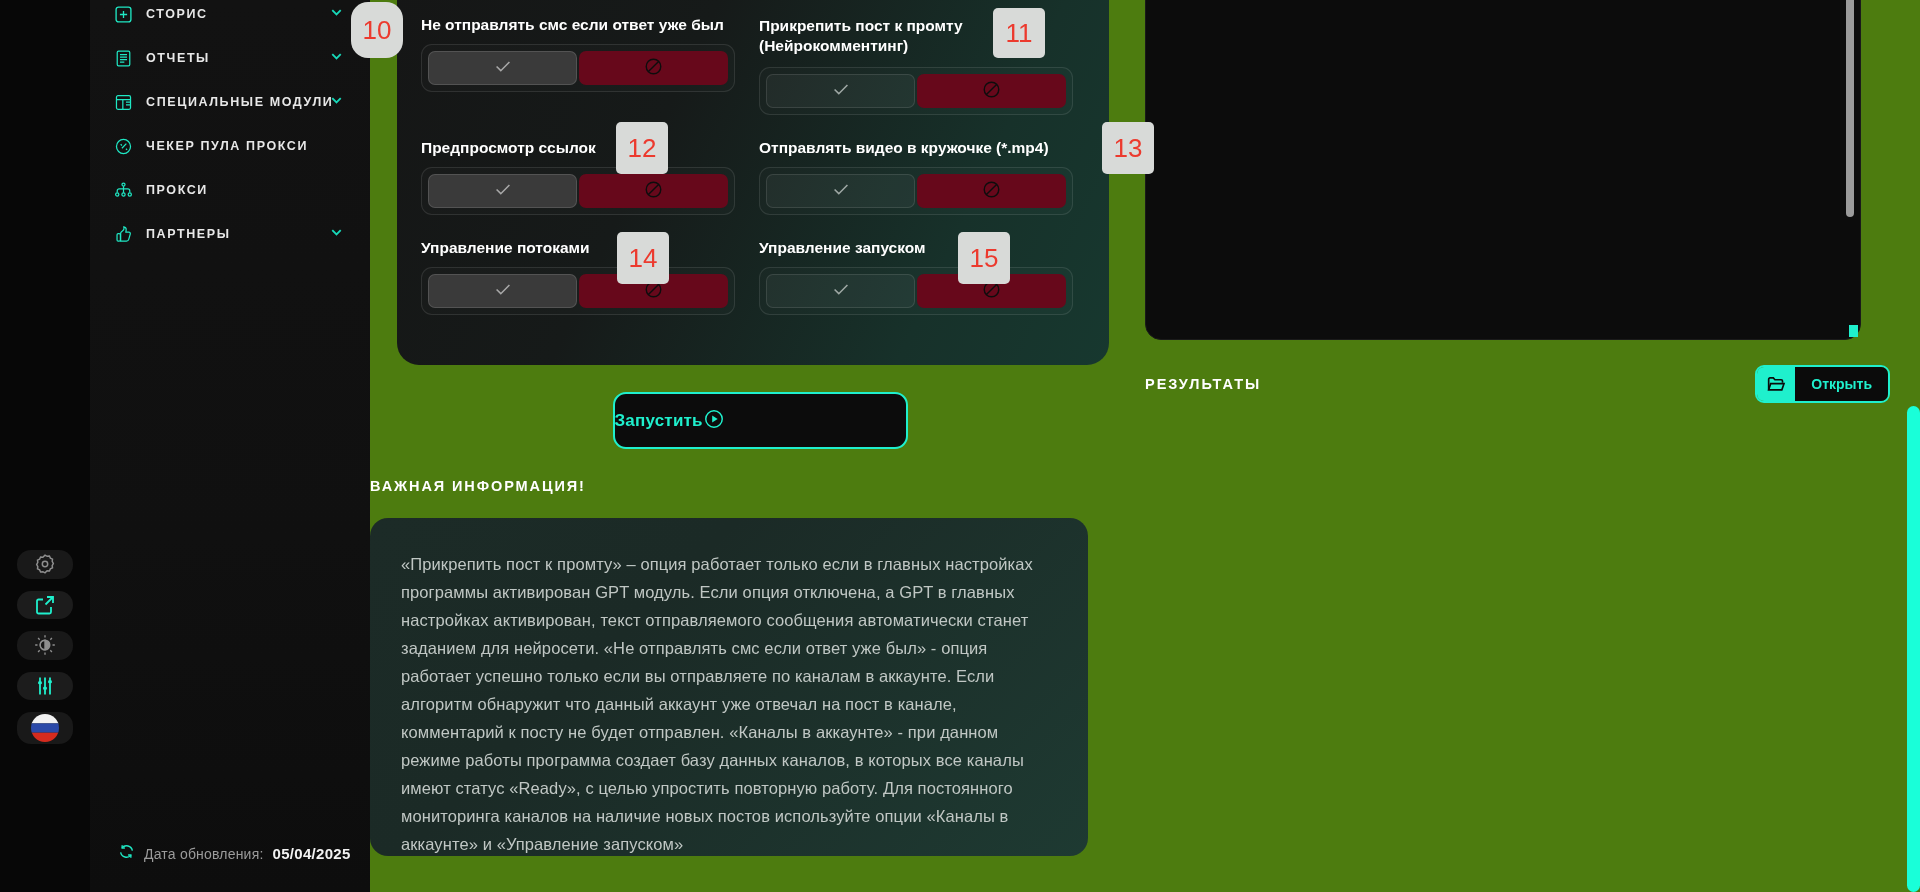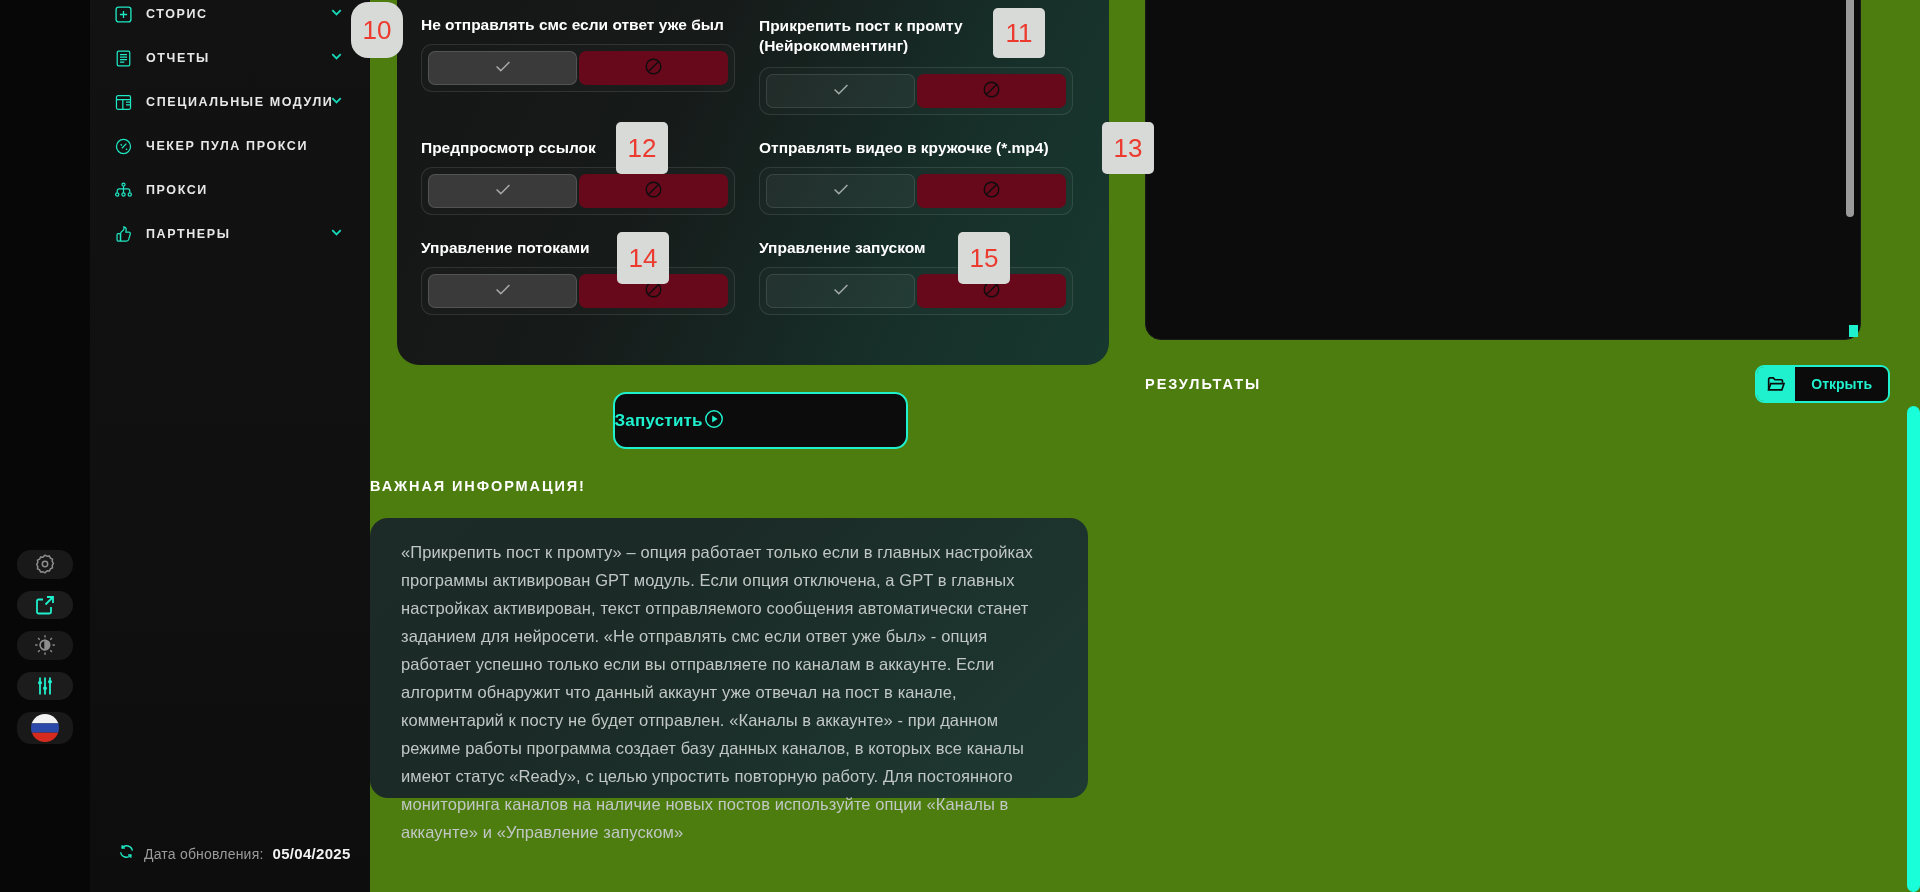--- a/index.html
+++ b/index.html
@@ -93,24 +93,24 @@
     display: flex; align-items: center; justify-content: flex-start; 
     cursor: pointer;
   }
   .run-label { color: #1ff0cd; font-size: 17px; font-weight: 700; letter-spacing: .2px; }
 
   .info-head {
     position: absolute; left: 0; top: 478px;
     color: #ffffff; font-size: 14.5px; font-weight: 700; letter-spacing: 1.9px;
   }
   .info-box {
-    position: absolute; left: 0; top: 518px; width: 718px; height: 280px;
+    position: absolute; left: 0; top: 518px; width: 718px; height: 338px;
     border-radius: 18px;
     background: linear-gradient(135deg, #1c2b27 0%, #1b2a26 35%, #1e3a32 100%);
-    padding: 20px 31px;
+    padding: 32px 31px;
   }
   .info-text {
     color: #c0c7c4; font-size: 16.5px; line-height: 28px; letter-spacing: .1px;
   }
 
   
   .right { position: absolute; left: 1145px; top: 0; width: 775px; height: 892px; text-align: right; }
   .textarea-box {
     position: absolute; left: 0; top: -120px; width: 716px; height: 460px;
     background: #0c0c0c; border-radius: 16px;

